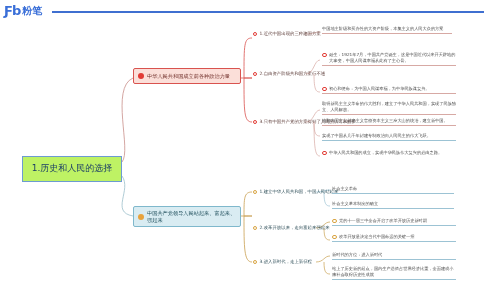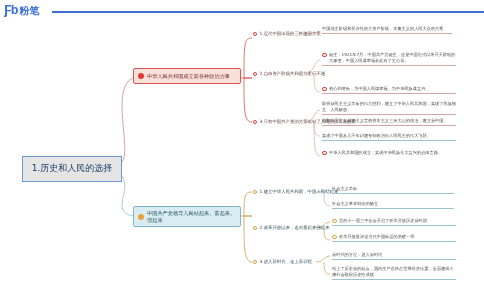--- a/index.html
+++ b/index.html
@@ -13,42 +13,42 @@
   .lines{position:absolute;left:0;top:0;width:484px;height:300px;pointer-events:none;}
 
   
   .brand{
     position:absolute;left:4px;top:4px;
     display:flex;align-items:center;gap:2px;
     z-index:9;
   }
   .brand-mark{
     font-size:13px;font-weight:bold;color:#3a6fd8;
-    letter-spacing:-1px;line-height:1;font-family:Liberation Mono, monospace;
+    letter-spacing:-1px;line-height:1;
   }
   .brand-text{
     font-size:10px;font-weight:bold;color:#3a6fd8;
     line-height:1;letter-spacing:0px;
   }
   .brand-rule{
     position:absolute;left:52px;top:11px;width:432px;height:2px;
     background:#3f6fd0;z-index:8;
   }
 
   
   .node{
     position:absolute;
     box-sizing:border-box;
     display:flex;align-items:center;
     line-height:1.25;
     z-index:5;
   }
   .root{
     left:22px;top:156px;width:100px;height:26px;
-    background:#e5e5e5;border:1px solid #6d9bd1;
+    background:#bef264;border:1px solid #6d9bd1;
     justify-content:center;
     font-size:9px;color:#1b3e66;
     text-align:center;
   }
   .b-red{
     background:#fbdfd9;border:1px solid #d9534f;border-radius:2px;
     color:#6d2b26;font-size:5.2px;padding:3px 4px;gap:3px;
   }
   .b-blue{
     background:#d9ecf2;border:1px solid #7fb8cc;border-radius:2px;

